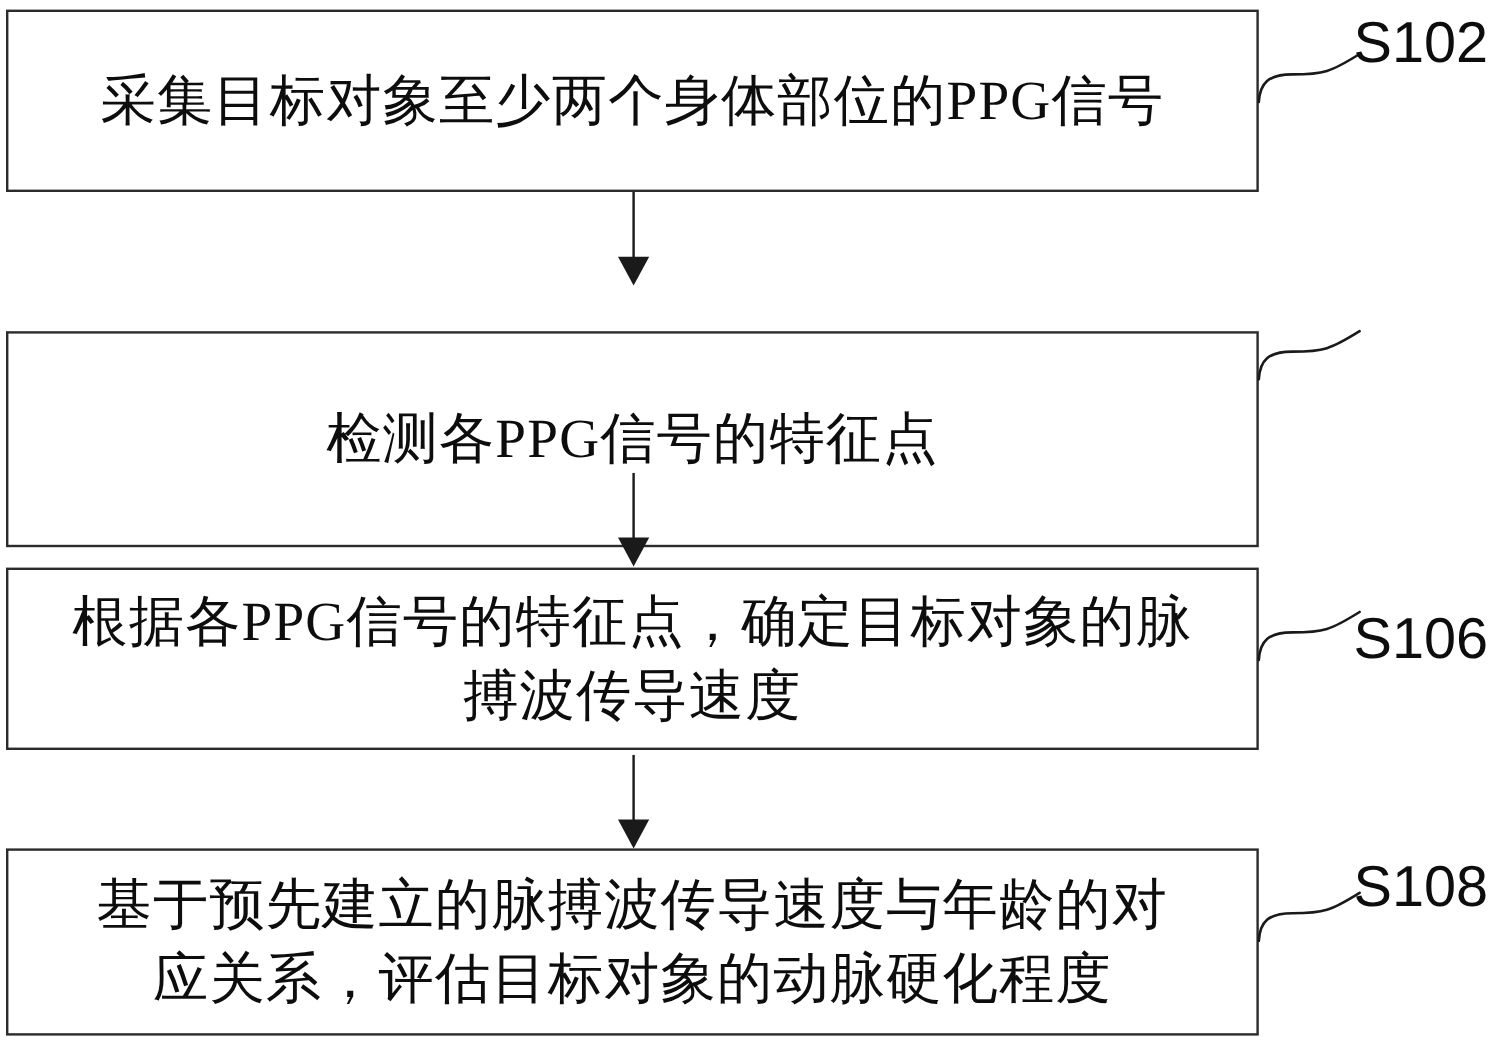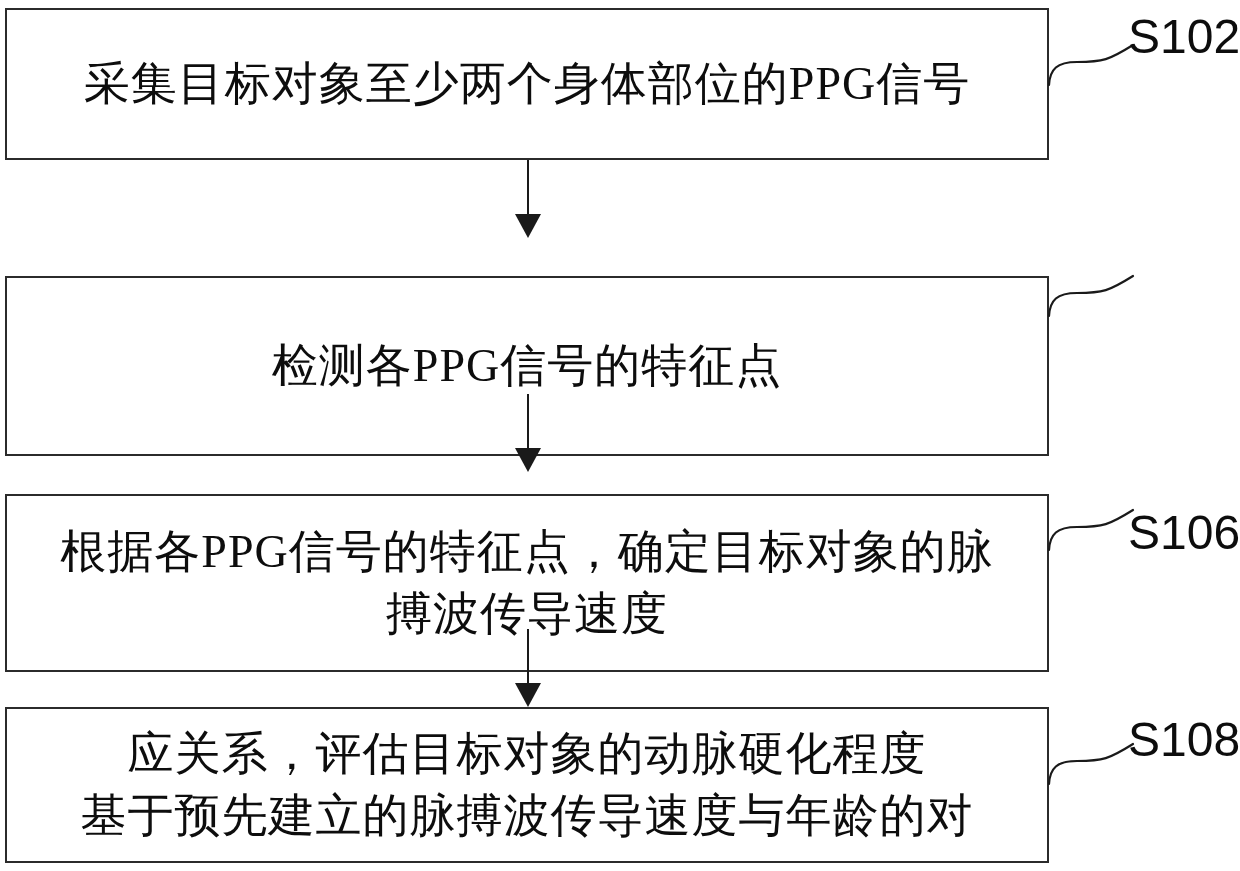--- a/index.html
+++ b/index.html
@@ -27,21 +27,21 @@
     justify-content: center;
     align-items: center;
     text-align: center;
     color: #0d0d0d;
     font-size: 46px;
     line-height: 62px;
     letter-spacing: 1px;
   }
   .box-1 { top: 8px;   height: 152px; }
   .box-2 { top: 239px; height: 180px; margin-top: 37px; }
-  .box-3 { top: 494px; height: 178px; }
+  .box-3 { top: 473px; height: 152px; }
   .box-4 { top: 707px; height: 156px; }
 
   .arrow {
     position: absolute;
     left: 508px;
     width: 40px;
     height: 79px;
   }
   .arrow-1 { top: 160px; }
   .arrow-2 { top: 394px; }
@@ -111,21 +111,21 @@
     <path d="M 2 44 C 3 28 10 21 30 21 C 56 21 62 19 86 4" fill="none" stroke="#1a1a1a" stroke-width="2.2" stroke-linecap="round"></path>
   </svg>
   <div class="step-label label-3">S106</div>
 
   <svg class="arrow arrow-3" viewBox="0 0 40 79">
     <line x1="20" y1="0" x2="20" y2="56" stroke="#1a1a1a" stroke-width="2"></line>
     <polygon points="7,54 33,54 20,78" fill="#1a1a1a"></polygon>
   </svg>
 
   <div class="flow-box box-4">
+    <div>基于预先建立的脉搏波传导速度与年龄的对</div>
     <div>应关系，评估目标对象的动脉硬化程度</div>
-    <div>基于预先建立的脉搏波传导速度与年龄的对</div>
   </div>
   <svg class="leader leader-4" viewBox="0 0 92 46">
     <path d="M 2 44 C 3 28 10 21 30 21 C 56 21 62 19 86 4" fill="none" stroke="#1a1a1a" stroke-width="2.2" stroke-linecap="round"></path>
   </svg>
   <div class="step-label label-4">S108</div>
 
 </div>
 
 </body></html>

